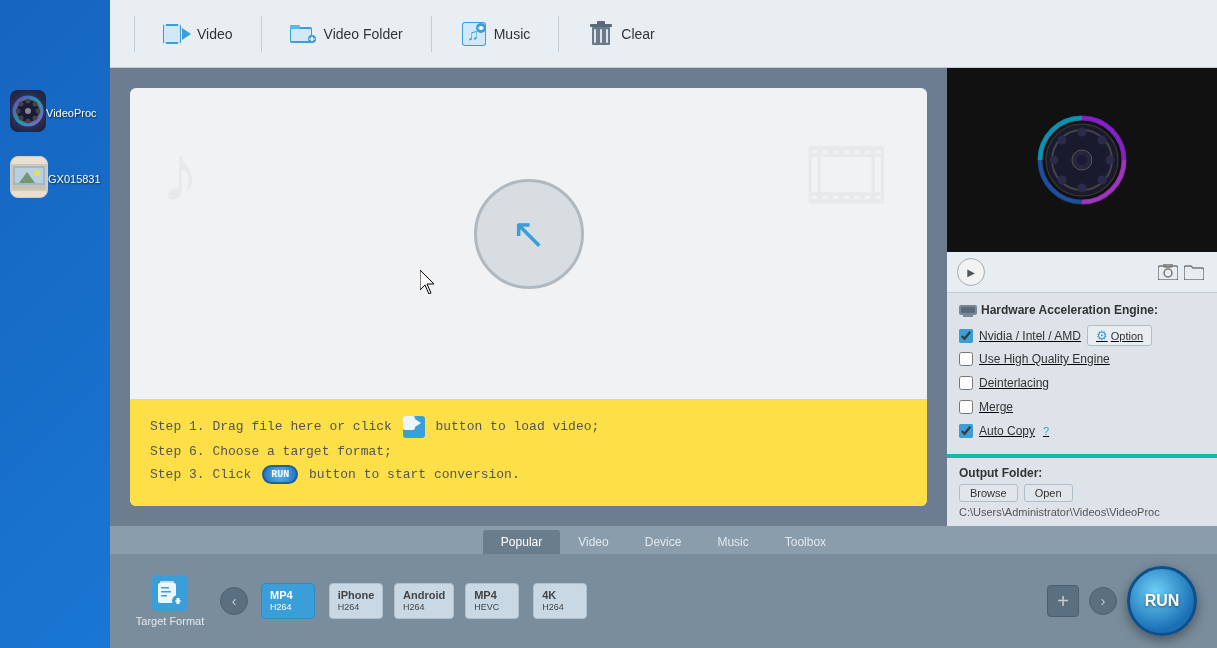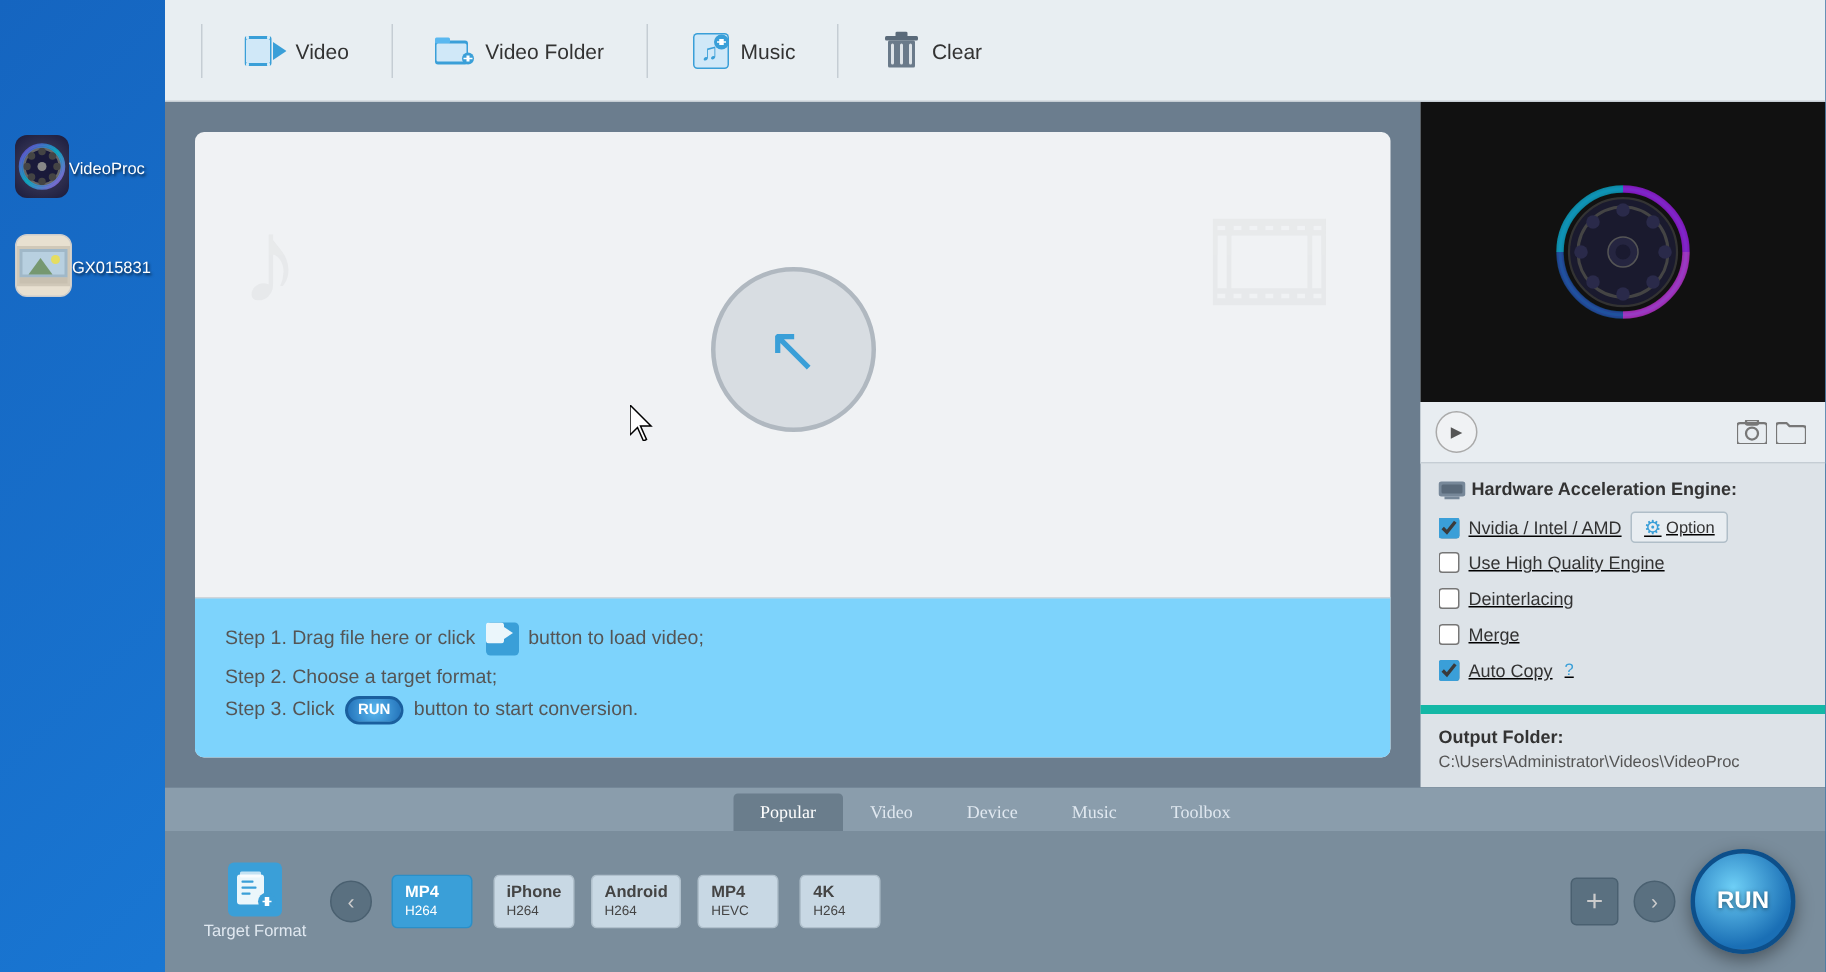--- a/index.html
+++ b/index.html
@@ -190,22 +190,23 @@
       padding: 2px 7px;
       border-radius: 10px;
       vertical-align: middle;
       margin: 0 3px;
       border: 2px solid #1a5f9e;
     }
 
     .steps-section {
       width: 100%;
       border-top: 1px solid #d0d5da;
-      background: #7dd3fc;
+      background: #fde047;
       padding: 16px 20px;
+      font-family: Liberation Mono, monospace;
     }
 
     
     .right-panel {
       width: 270px;
       background: #dde3e8;
       display: flex;
       flex-direction: column;
     }
 
@@ -298,21 +299,21 @@
 
     .hw-options-grid {
       display: grid;
       grid-template-columns: 1fr;
       gap: 4px 8px;
       margin-top: 4px;
     }
 
     .output-section {
       padding: 8px 12px;
-      border-top: 6px solid #14b8a6;
+      border-top: 4px solid #14b8a6;
     }
     .output-title {
       font-size: 12px;
       font-weight: bold;
       color: #333;
       margin-bottom: 4px;
     }
     .output-buttons {
       display: flex;
       gap: 6px;
@@ -460,21 +461,20 @@
       padding: 4px 10px 0;
     }
     .format-tab {
       padding: 5px 18px;
       font-size: 12px;
       color: #e0e8f0;
       cursor: pointer;
       border-radius: 3px 3px 0 0;
       background: transparent;
       border: none;
-      font-family: Liberation Serif, serif;
     }
     .format-tab.active {
       background: #6a7d8c;
       color: white;
     }
 
     
     .cursor {
       position: absolute;
       width: 20px;
@@ -627,21 +627,21 @@
             <span>Step 1. Drag file here or click</span>
             <span class="inline-icon">
               <svg width="18" height="14" viewBox="0 0 18 14">
                 <rect x="0" y="0" width="12" height="14" rx="2" fill="white" opacity="0.9"></rect>
                 <polygon points="12,3 18,7 12,11" fill="white" opacity="0.9"></polygon>
               </svg>
             </span>
             <span>button to load video;</span>
           </div>
           <div class="step-text">
-            <span>Step 2. Choose a target format;</span>
+            <span>Step 6. Choose a target format;</span>
           </div>
           <div class="step-text">
             <span>Step 3. Click</span>
             <span class="run-badge">RUN</span>
             <span>button to start conversion.</span>
           </div>
         </div>
       </div>
     </div>
 
@@ -728,20 +728,24 @@
             <input type="checkbox" class="hw-checkbox" checked="" style="">
             <span class="hw-label">Auto Copy</span>
             <span style="color:#3a9fd8; font-size:11px; cursor:pointer; margin-left:2px;">?</span>
           </div>
         </div>
       </div>
 
       <div class="output-section">
         <div class="output-title">
           <span>Output Folder:</span>
+        </div>
+        <div class="output-buttons">
+          <button class="output-btn">Browse</button>
+          <button class="output-btn">Open</button>
         </div>
         <div class="output-path">C:\Users\Administrator\Videos\VideoProc</div>
       </div>
     </div>
   </div>
 
   <div class="format-tabs" id="format-tabs-container">
   <button class="format-tab active">Popular</button>
       <button class="format-tab">Video</button>
       <button class="format-tab">Device</button>

